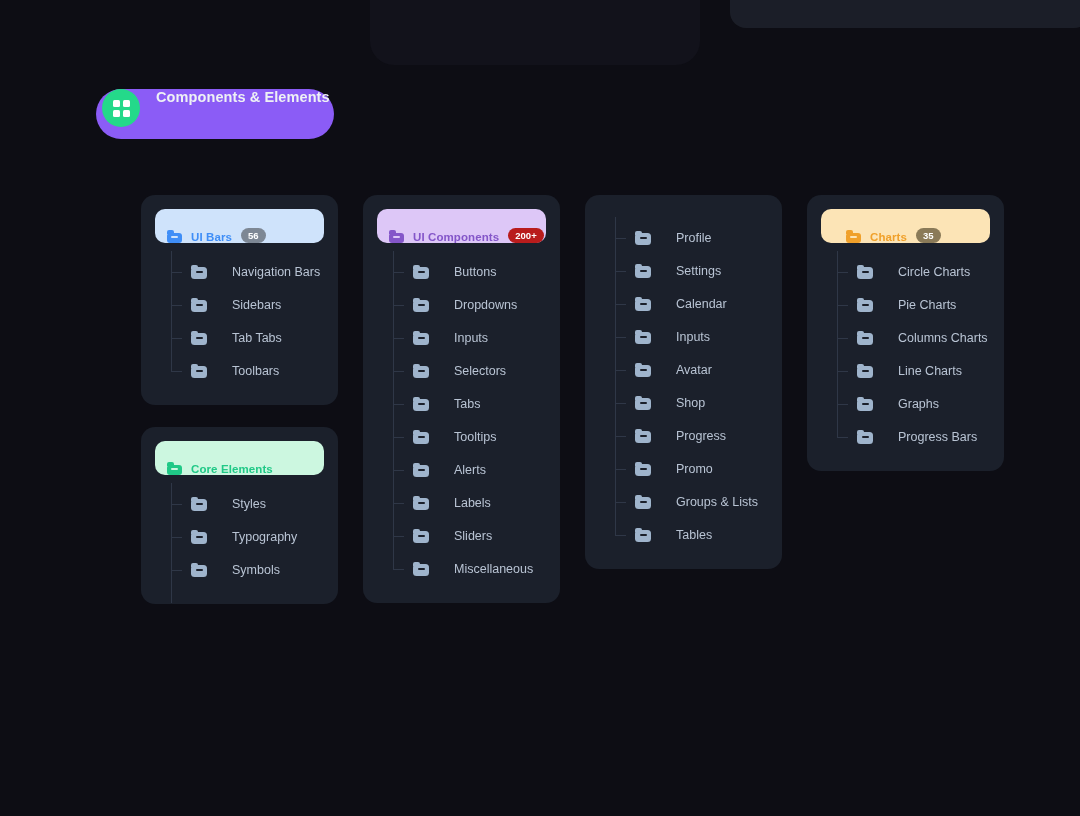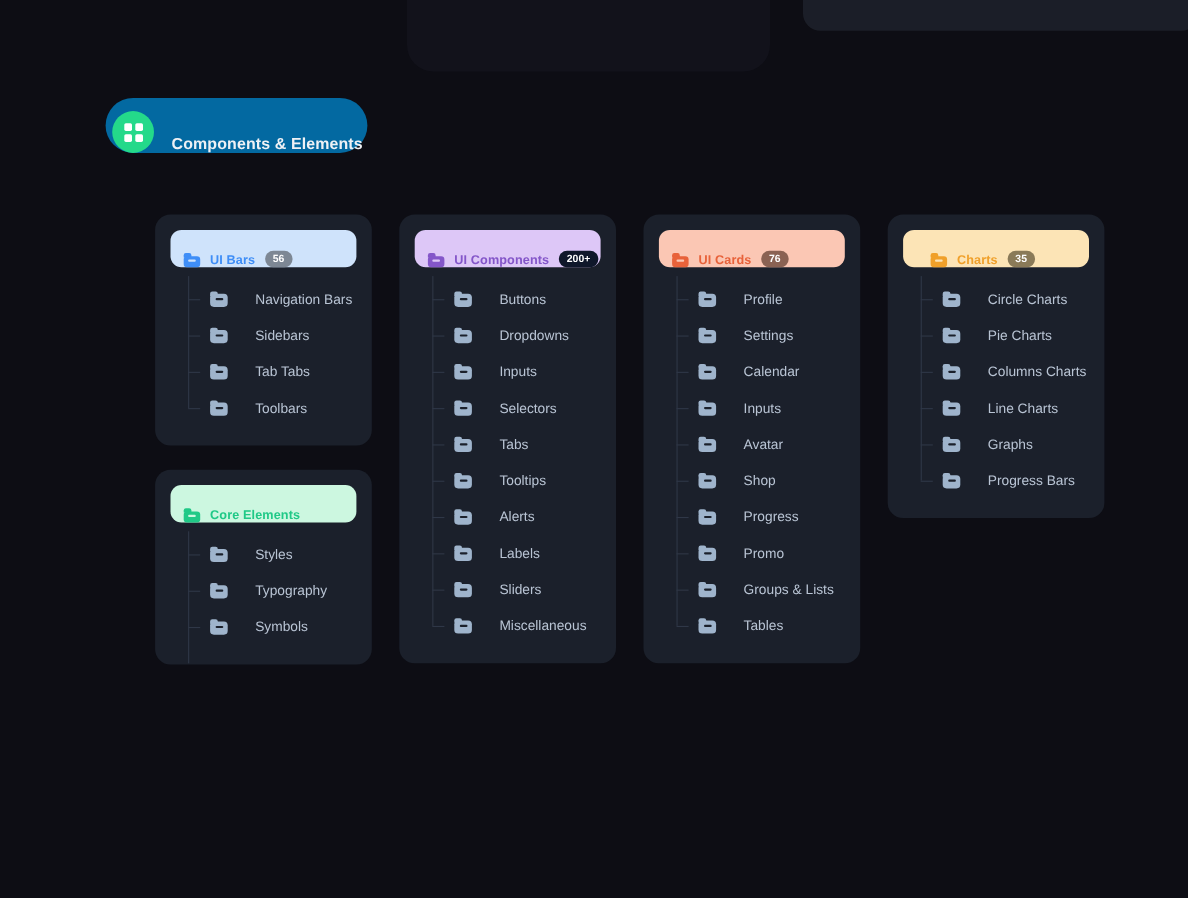--- a/index.html
+++ b/index.html
@@ -39,24 +39,24 @@
     opacity: 0.75;
   }
 
   
   .title-pill {
     position: absolute;
     left: 96px;
     top: 89px;
     width: 238px;
     height: 50px;
-    background: #0369a1;
+    background: #8b5cf6;
     border-radius: 25px;
     display: flex;
-    align-items: flex-end;
+    align-items: flex-start;
     padding-left: 6px;
   }
 
   .title-icon {
     width: 38px;
     height: 38px;
     border-radius: 50%;
     background: #24d98a;
     display: flex;
     align-items: center;
@@ -342,21 +342,21 @@
     </div>
     <div class="column">
       <div class="card">
         <div class="chip" style="background: rgb(221, 199, 247);">
           <div class="folder">
             <span class="tab" style="background:#8456c9"></span>
             <span class="body" style="background:#8456c9"></span>
             <span class="notch" style="background:#ddc7f7"></span>
           </div>
           <span class="chip-label" style="color: rgb(132, 86, 201);">UI Components</span>
-          <span class="chip-badge" style="background: #0f172a;">200+</span>
+          <span class="chip-badge" style="background: #b91c1c;">200+</span>
         </div>
         <div class="tree">
           <span class="spine" style="height: 318px;"></span>
           <div class="row">
             <span class="elbow"></span>
             <span class="row-folder">
               <span class="tab"></span>
               <span class="body"></span>
               <span class="notch"></span>
             </span>
@@ -441,29 +441,20 @@
               <span class="body"></span>
               <span class="notch"></span>
             </span>
             <span class="row-label">Miscellaneous</span>
           </div>
         </div>
       </div>
     </div>
     <div class="column">
       <div class="card">
-        <div class="chip" style="background: rgb(251, 199, 180);">
-          <div class="folder">
-            <span class="tab" style="background:#e8623a"></span>
-            <span class="body" style="background:#e8623a"></span>
-            <span class="notch" style="background:#fbc7b4"></span>
-          </div>
-          <span class="chip-label" style="color: rgb(232, 98, 58);">UI Cards</span>
-          <span class="chip-badge" style="background: rgb(138, 98, 83);">76</span>
-        </div>
         <div class="tree">
           <span class="spine" style="height: 318px;"></span>
           <div class="row">
             <span class="elbow"></span>
             <span class="row-folder">
               <span class="tab"></span>
               <span class="body"></span>
               <span class="notch"></span>
             </span>
             <span class="row-label">Profile</span>

